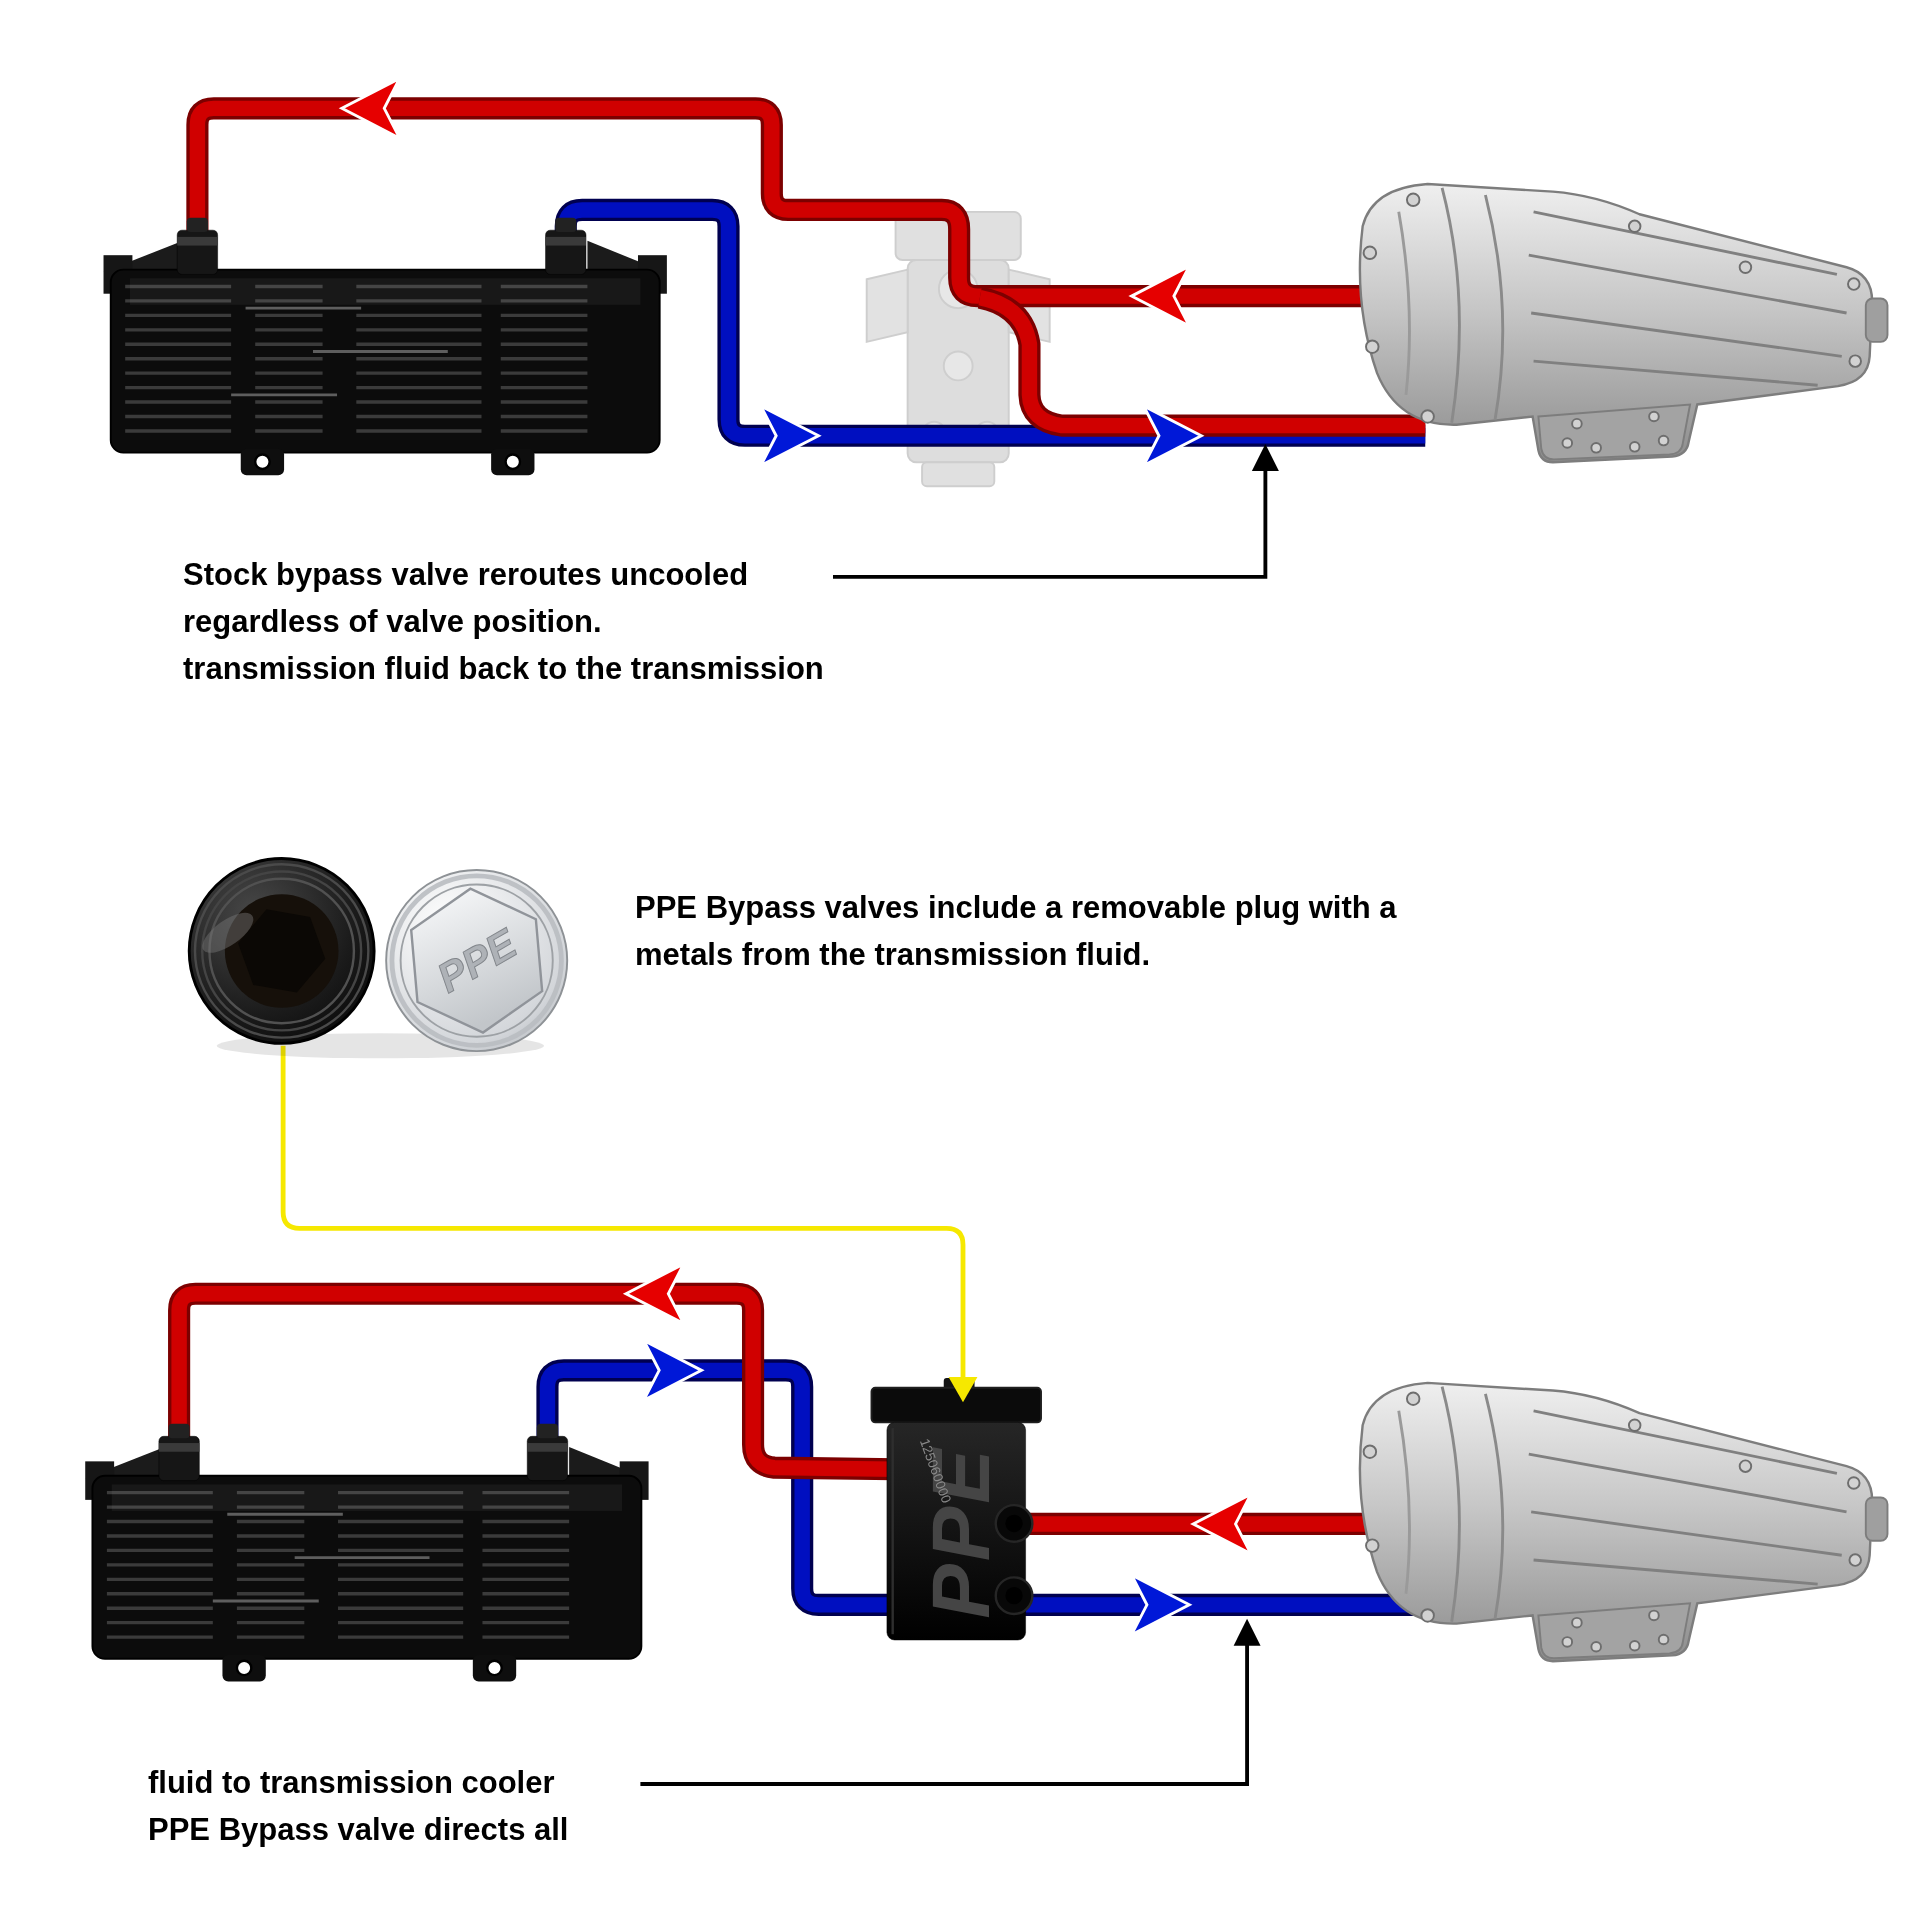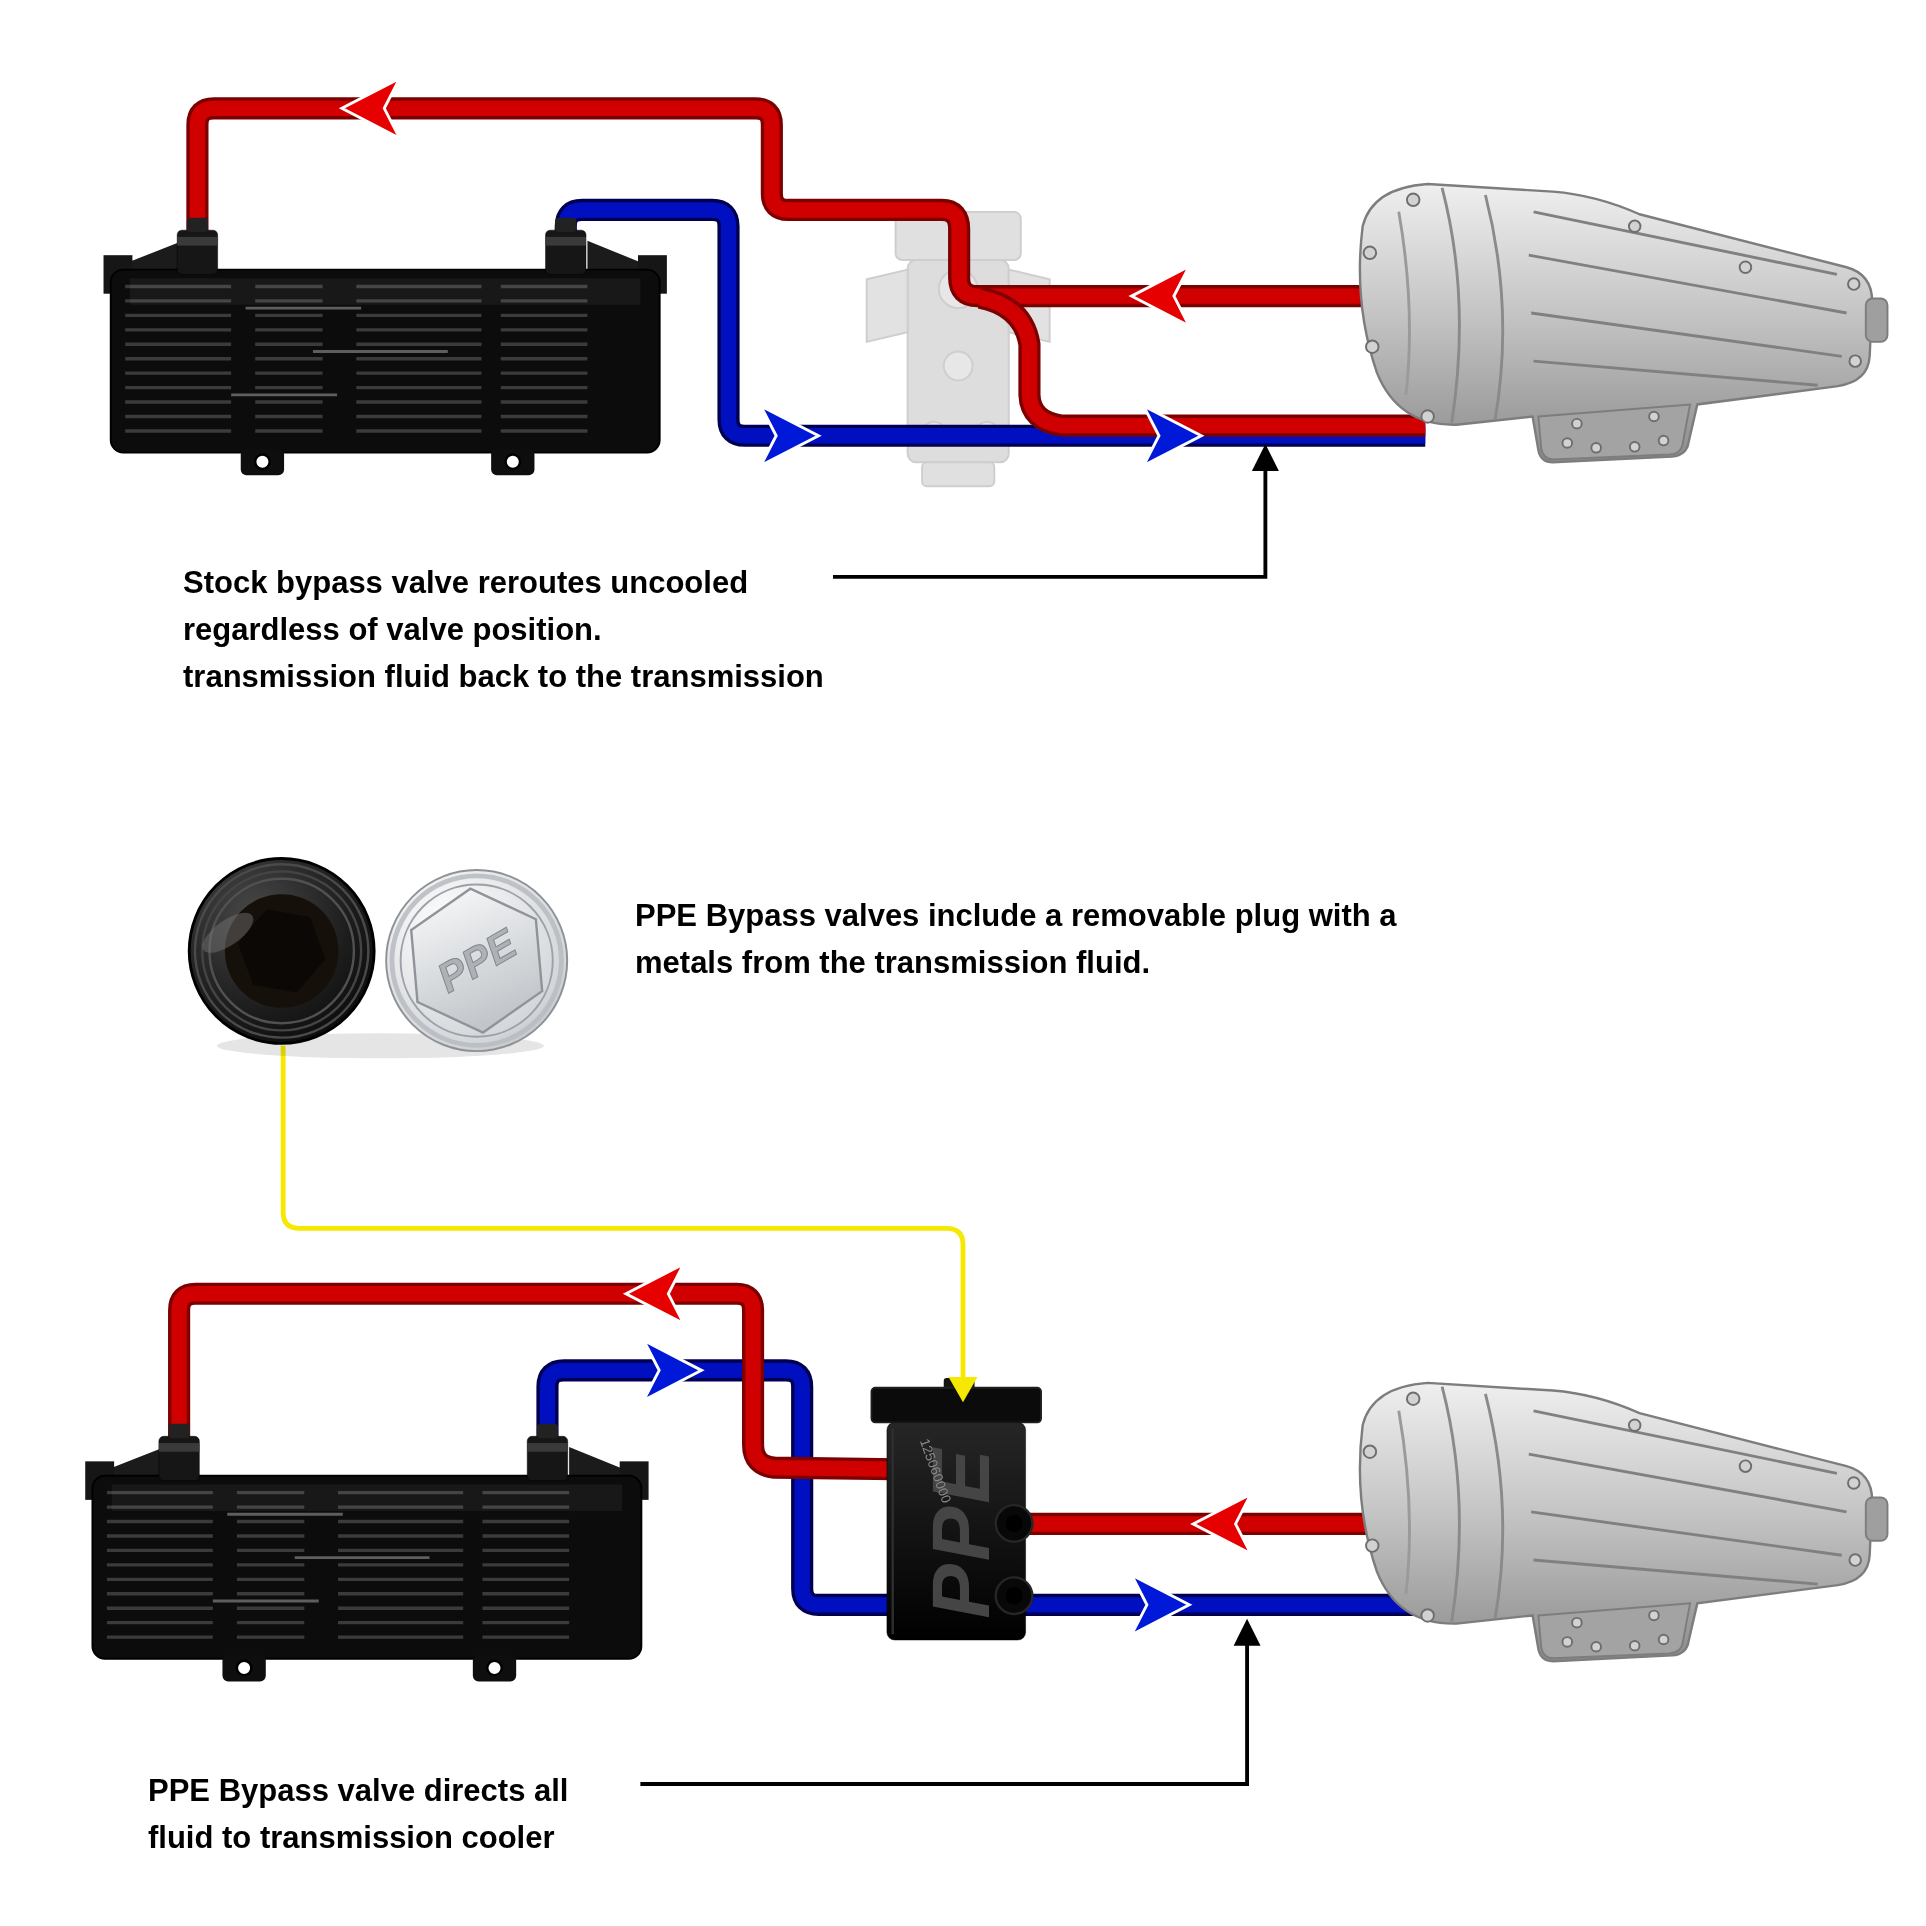--- a/index.html
+++ b/index.html
@@ -1,20 +1,20 @@
 <!DOCTYPE html>
 <html style="--hot-line: #d00000; --hot-outline: #7c0000; --hot-arrow: #e60000; --cold-line: #000fc0; --cold-outline: #000050; --cold-arrow: #0018d8; --magnet-line: #f6e800; --callout: #000000;font-size:7.7px"><head>
 <meta charset="utf-8">
 <style>
   html,body{margin:0;padding:0;background:#ffffff;}
   #page{position:relative;width:1926px;height:1926px;background:#ffffff;overflow:hidden;
         font-family:"Liberation Sans",sans-serif;}
   svg{position:absolute;left:0;top:0;}
   .annotation{position:absolute;font-family:"Liberation Sans",sans-serif;font-weight:700;
-              font-size:31px;line-height:47px;color:#000;white-space:nowrap;margin-top:8px;}
+              font-size:31px;line-height:47px;color:#000;white-space:nowrap;}
   #ann-stock{left:183px;top:551px;}
   #ann-plug{left:635px;top:884px;}
   #ann-ppe{left:148px;top:1759px;}
 
   
   .pipe{fill:none;stroke-linejoin:round;stroke-linecap:butt;}
   .pipe-hot-o{stroke:var(--hot-outline,#7c0000);stroke-width:46px;}
   .pipe-hot{stroke:var(--hot-line,#d00000);stroke-width:32px;}
   .pipe-cold-o{stroke:var(--cold-outline,#000050);stroke-width:46px;}
   .pipe-cold{stroke:var(--cold-line,#000fc0);stroke-width:32px;}
@@ -234,18 +234,18 @@
   <div>regardless of valve position.</div>
   <div>transmission fluid back to the transmission</div>
 </div>
 
 <div id="ann-plug" class="annotation">
   <div>PPE Bypass valves include a removable plug with a</div>
   <div>metals from the transmission fluid.</div>
 </div>
 
 <div id="ann-ppe" class="annotation">
+  <div>fluid to transmission cooler</div>
   <div>PPE Bypass valve directs all</div>
-  <div>fluid to transmission cooler</div>
 </div>
 
 </div>
 
 
 </body></html>

